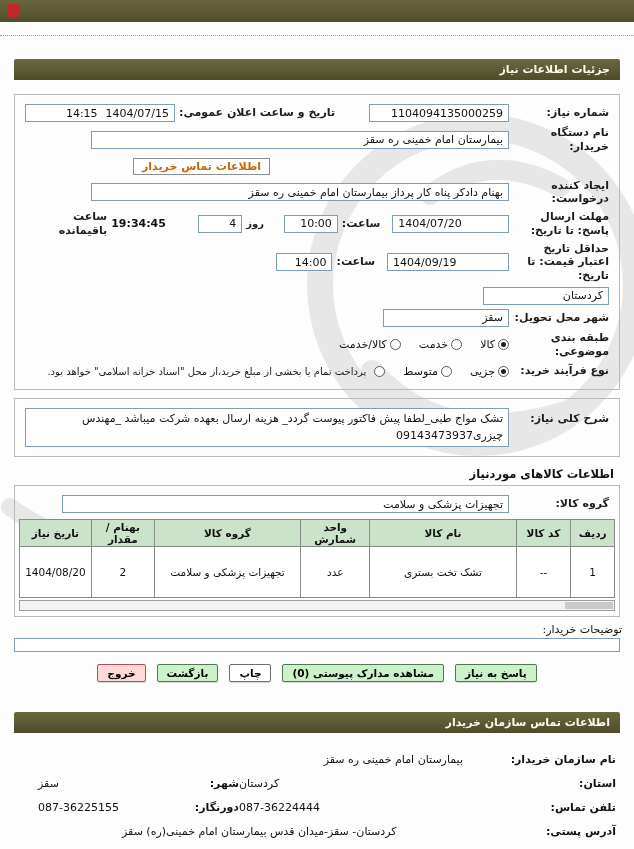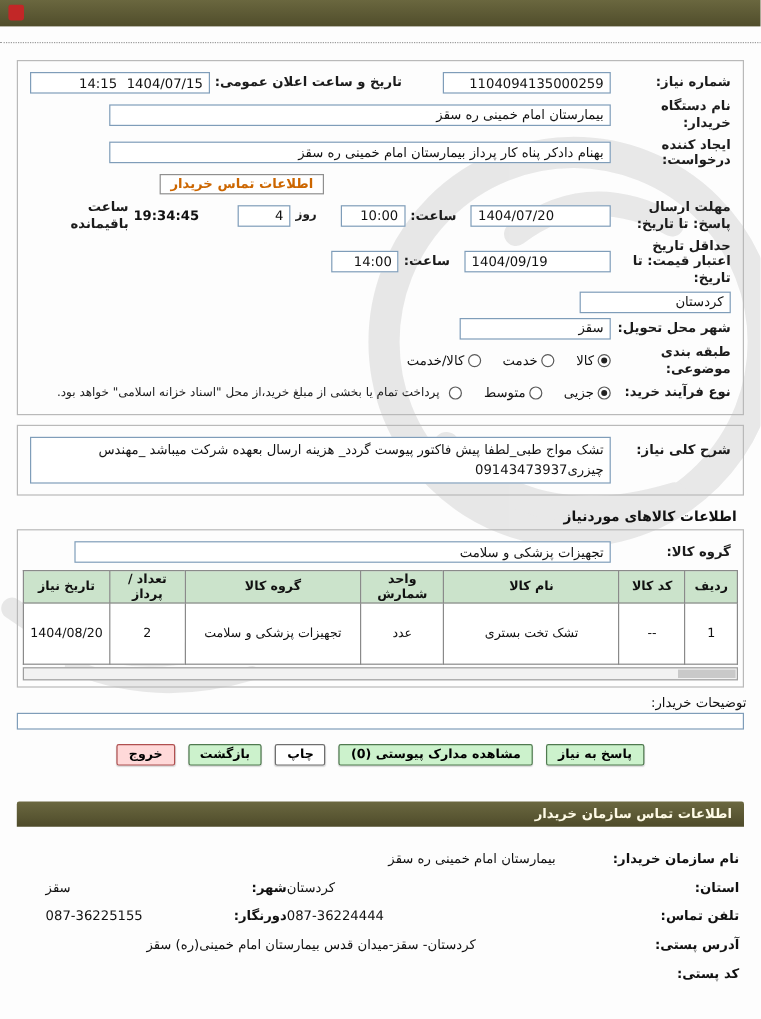--- a/index.html
+++ b/index.html
@@ -85,20 +85,23 @@
     </g>
   </svg>
 
   <div class="content">
 
     <div class="topbar">
       <span class="flag-icon"></span>
     </div>
     <div class="dotted"></div>
 
+    <div class="secbar first">
+      <span>جزئیات اطلاعات نیاز</span>
+    </div>
 
     <div class="panel main">
 
       <div class="frow">
         <span class="lbl lblcol">شماره نیاز:</span>
         <div class="inp w135">
             <span class="num">1104094135000259</span>
           </div>
         <span class="spacer"></span>
         <span class="lbl">تاریخ و ساعت اعلان عمومی:</span>
@@ -108,29 +111,29 @@
         </div>
       </div>
 
       <div class="frow">
         <span class="lbl lblcol">نام دستگاه خریدار:</span>
         <div class="inp w420">
             <span>بیمارستان امام خمینی ره سقز</span>
           </div>
       </div>
 
+      <div class="frow" style="min-height:16px;margin-top:1px;">
+        <span class="link-box">اطلاعات تماس خریدار</span>
+      </div>
+
       <div class="frow">
         <span class="lbl lblcol">ایجاد کننده درخواست:</span>
         <div class="inp w420">
             <span>بهنام دادکر پناه کار پرداز  بیمارستان امام خمینی ره سقز</span>
           </div>
-      </div>
-
-      <div class="frow" style="min-height:16px;margin-top:1px;">
-        <span class="link-box">اطلاعات تماس خریدار</span>
       </div>
 
       <div class="frow">
         <span class="lbl lblcol">مهلت ارسال پاسخ: تا تاریخ:</span>
         <div class="inp w120">
             <span class="num">1404/07/20</span>
           </div>
         <span class="lbl" style="margin-right:8px;">ساعت:</span>
         <div class="inp w55">
             <span class="num">10:00</span>
@@ -228,21 +231,21 @@
             <col style="width:64px">
             <col style="width:72px">
         </colgroup>
         <thead>
           <tr>
             <th>ردیف</th>
             <th>کد کالا</th>
             <th>نام کالا</th>
             <th>واحد شمارش</th>
             <th>گروه کالا</th>
-            <th>تعداد / پرداز</th>
+            <th>بهنام / مقدار</th>
             <th>تاریخ نیاز</th>
           </tr>
         </thead>
         <tbody>
           <tr>
             <td>1</td>
             <td>--</td>
             <td>تشک تخت بستری</td>
             <td>عدد</td>
             <td>تجهیزات پزشکی و سلامت</td>

